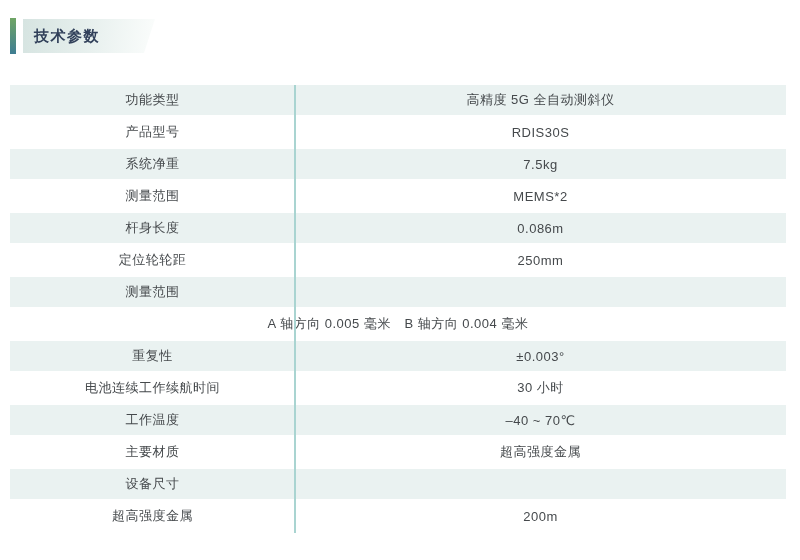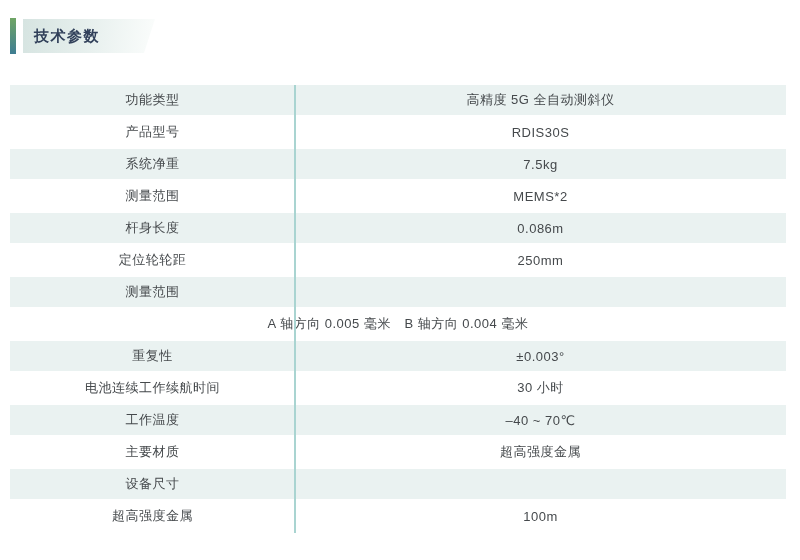--- a/index.html
+++ b/index.html
@@ -161,18 +161,18 @@
     <div class="cell cell-label">主要材质</div>
     <div class="cell cell-value">超高强度金属</div>
   </div>
 
   <div class="row shaded">
     <div class="cell cell-label">设备尺寸</div>
   </div>
 
   <div class="row">
     <div class="cell cell-label">超高强度金属</div>
-    <div class="cell cell-value">100m</div>
+    <div class="cell cell-value">200m</div>
   </div>
 <div class="col-divider"></div>
   </div>
 
 </div>
 
 </body></html>

